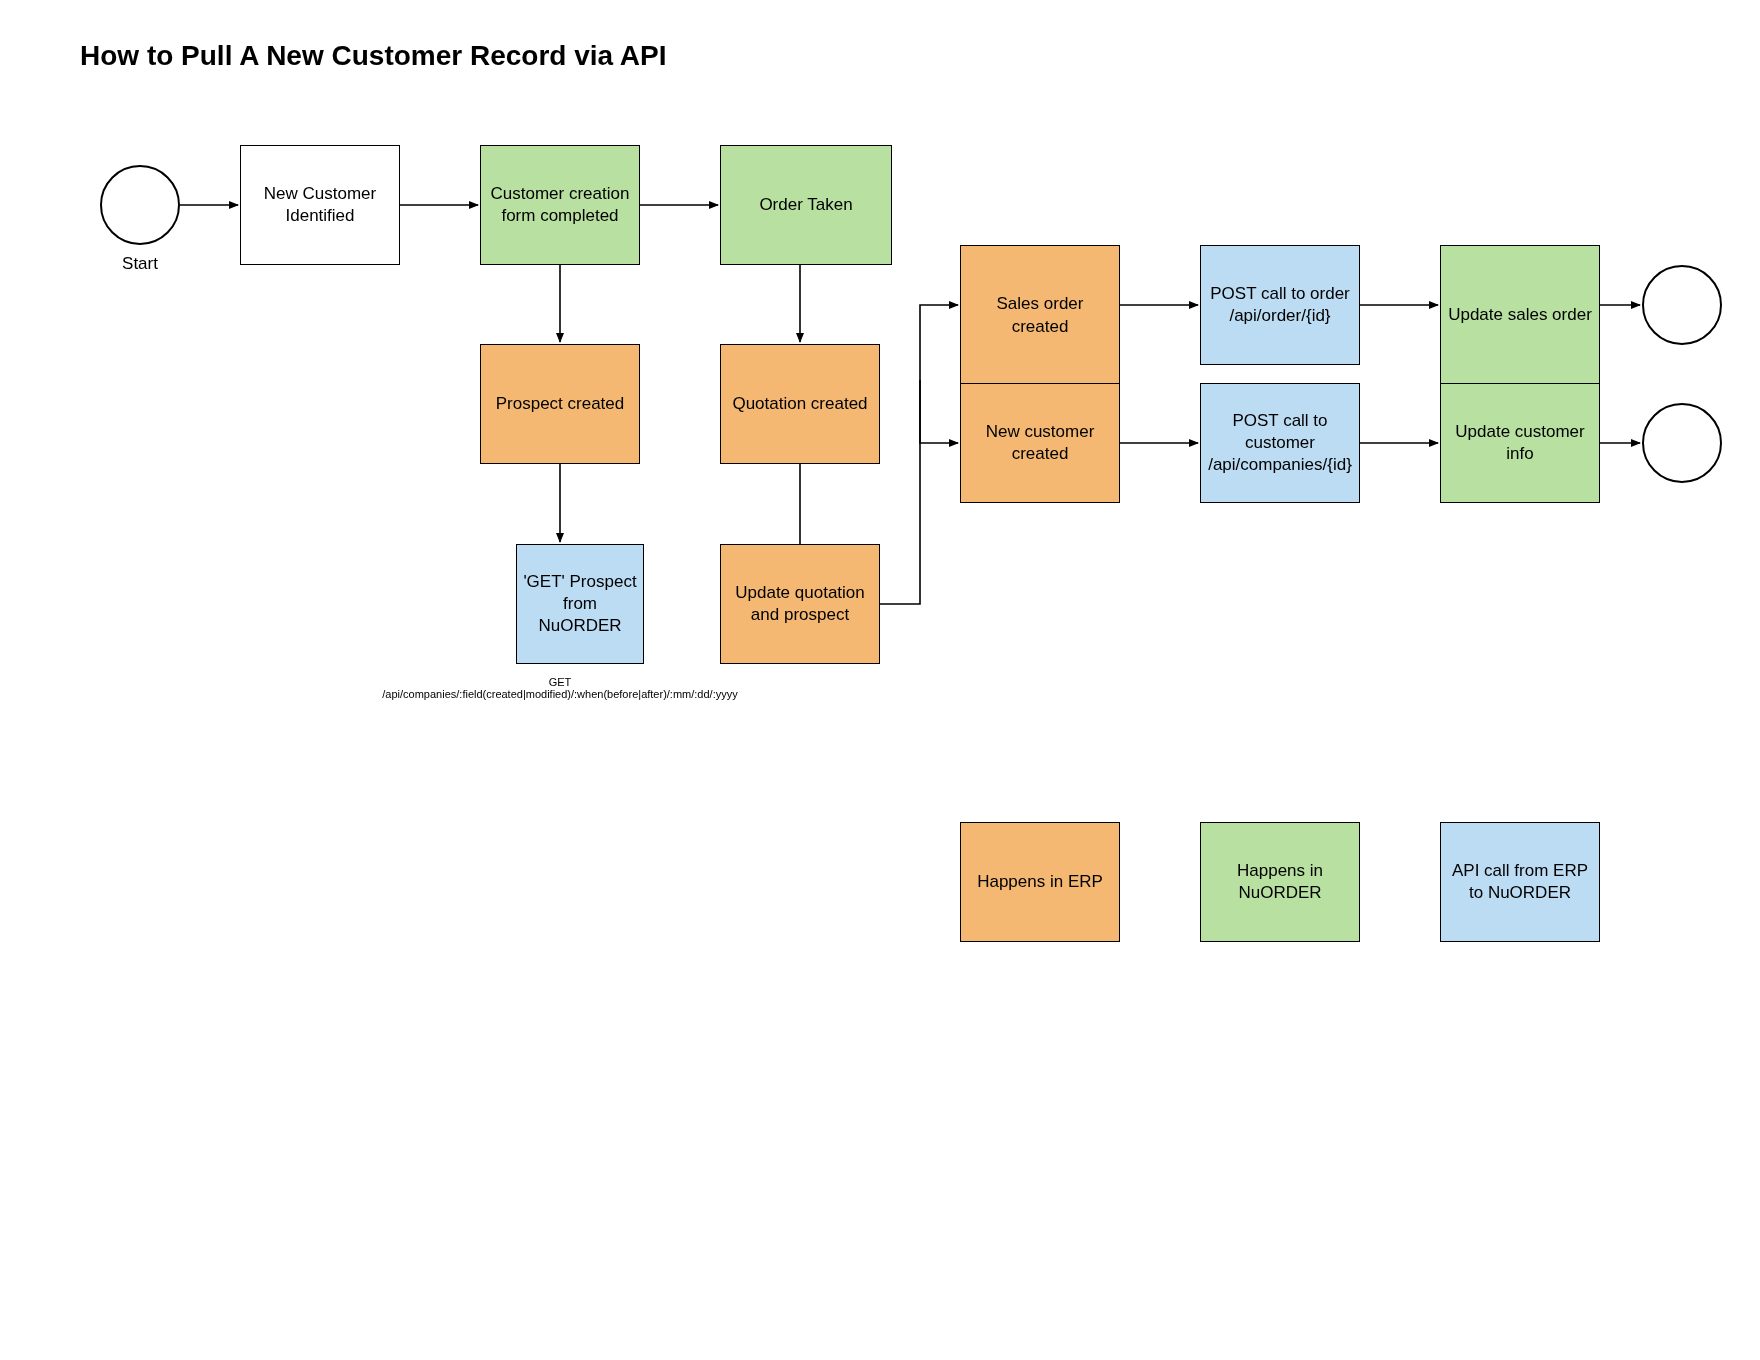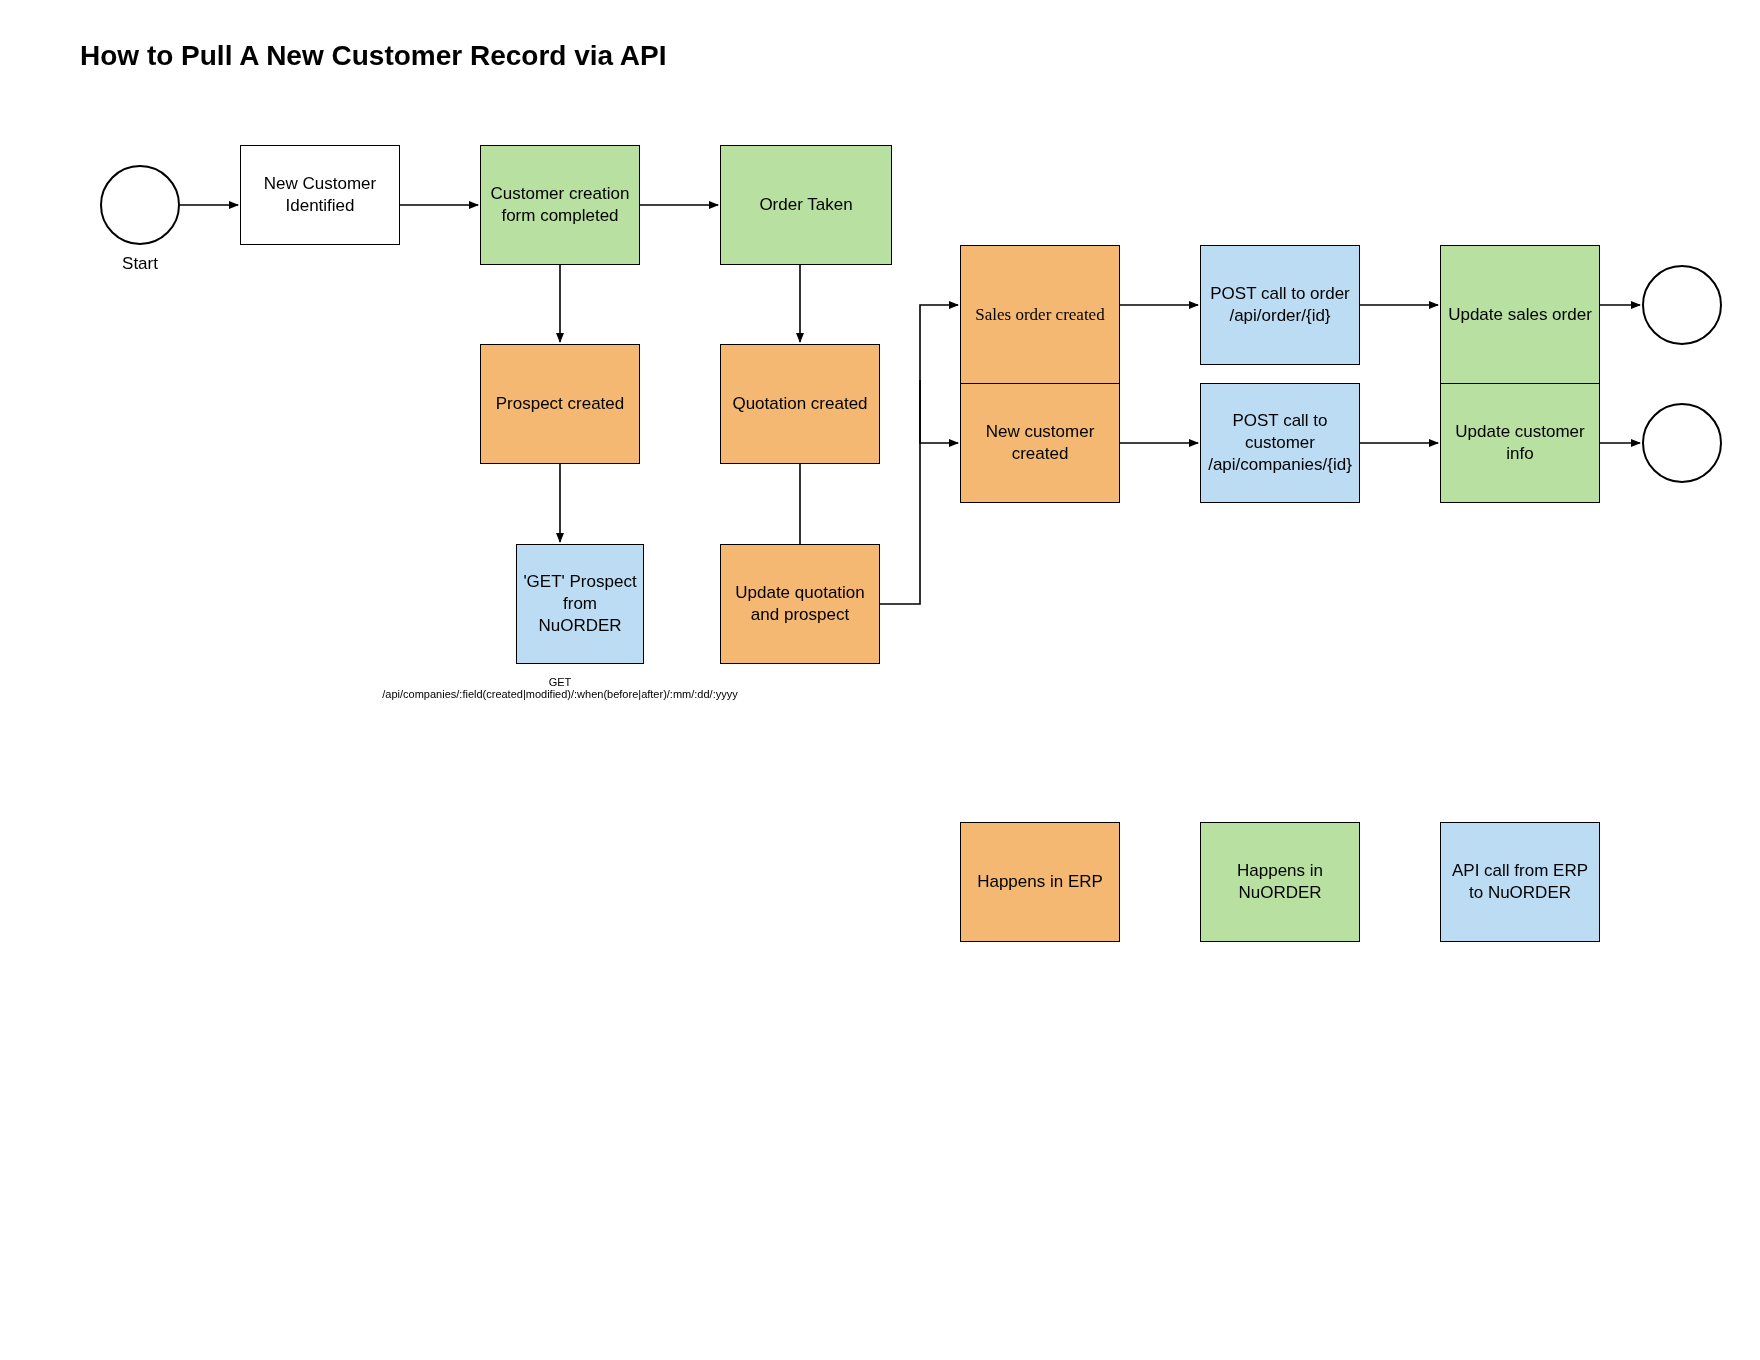--- a/index.html
+++ b/index.html
@@ -65,21 +65,21 @@
 </head>
 <body>
 
 <div class="canvas">
 
   <div class="title" style="left:80px; top:40px;">How to Pull A New Customer Record via API</div>
 
   <div class="circle" style="left:100px; top:165px; width:80px; height:80px;"></div>
   <div class="caption" style="left:100px; top:254px; width:80px;">Start</div>
 
-  <div class="node white" style="left:240px; top:145px; width:160px; height:100px;">
+  <div class="node white" style="left:240px; top:145px; width:160px; height:120px;">
     <span>New Customer Identified</span>
   </div>
 
   <div class="node green" style="left:480px; top:145px; width:160px; height:120px;">
     <span>Customer creation form completed</span>
   </div>
 
   <div class="node green" style="left:720px; top:145px; width:172px; height:120px;">
     <span>Order Taken</span>
   </div>
@@ -96,21 +96,21 @@
     <span>'GET' Prospect from NuORDER</span>
   </div>
 
   <div class="node orange" style="left:720px; top:544px; width:160px; height:120px;">
     <span>Update quotation and prospect</span>
   </div>
 
   <div class="small-caption" style="left:340px; top:676px; width:440px;">GET
 /api/companies/:field(created|modified)/:when(before|after)/:mm/:dd/:yyyy</div>
 
-  <div class="node orange" style="left:960px; top:245px; width:160px; height:141px;font-family:Liberation Serif, serif;">
+  <div class="node orange" style="left:960px; top:245px; width:160px; height:141px;">
     <span>Sales order created</span>
   </div>
 
   <div class="node blue" style="left:1200px; top:245px; width:160px; height:120px;justify-content:flex-end;">
     <span>POST call to order /api/order/{id}</span>
   </div>
 
   <div class="node green" style="left:1440px; top:245px; width:160px; height:140px;">
     <span>Update sales order</span>
   </div>

